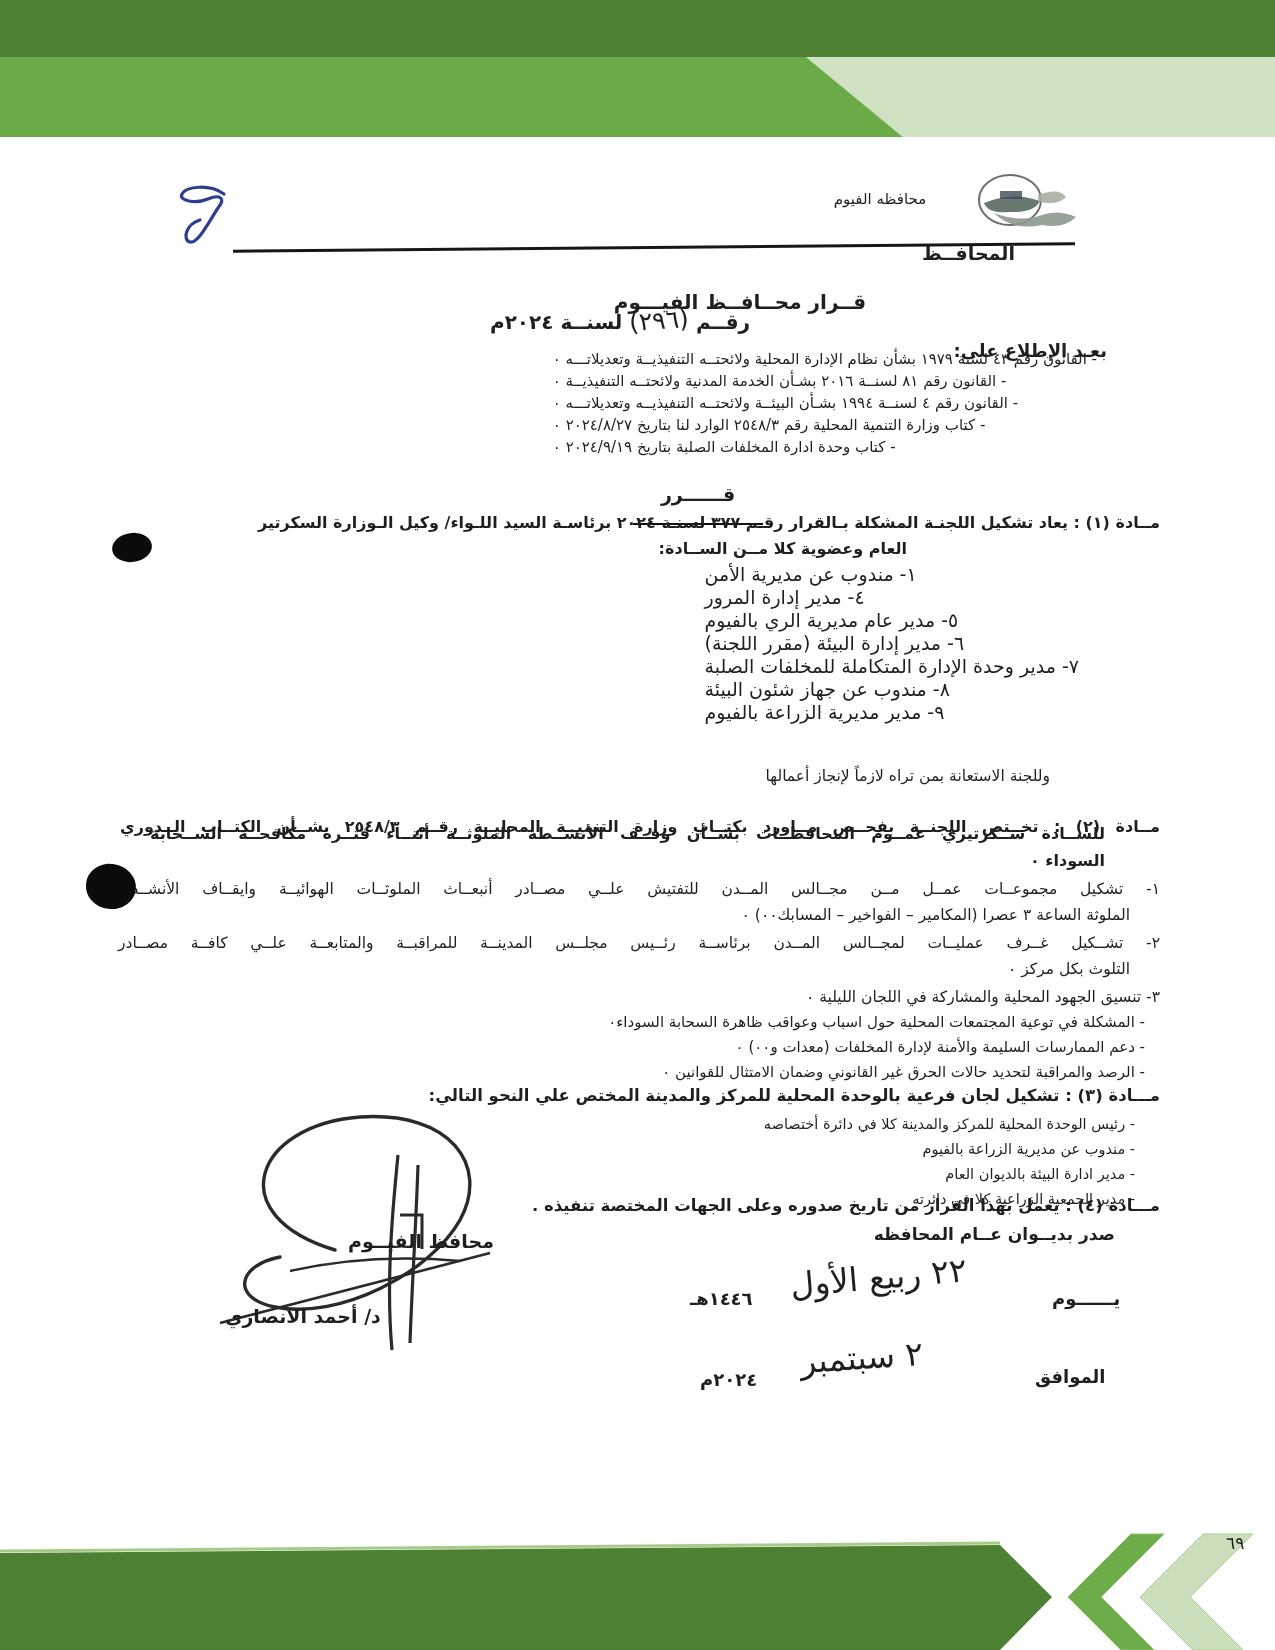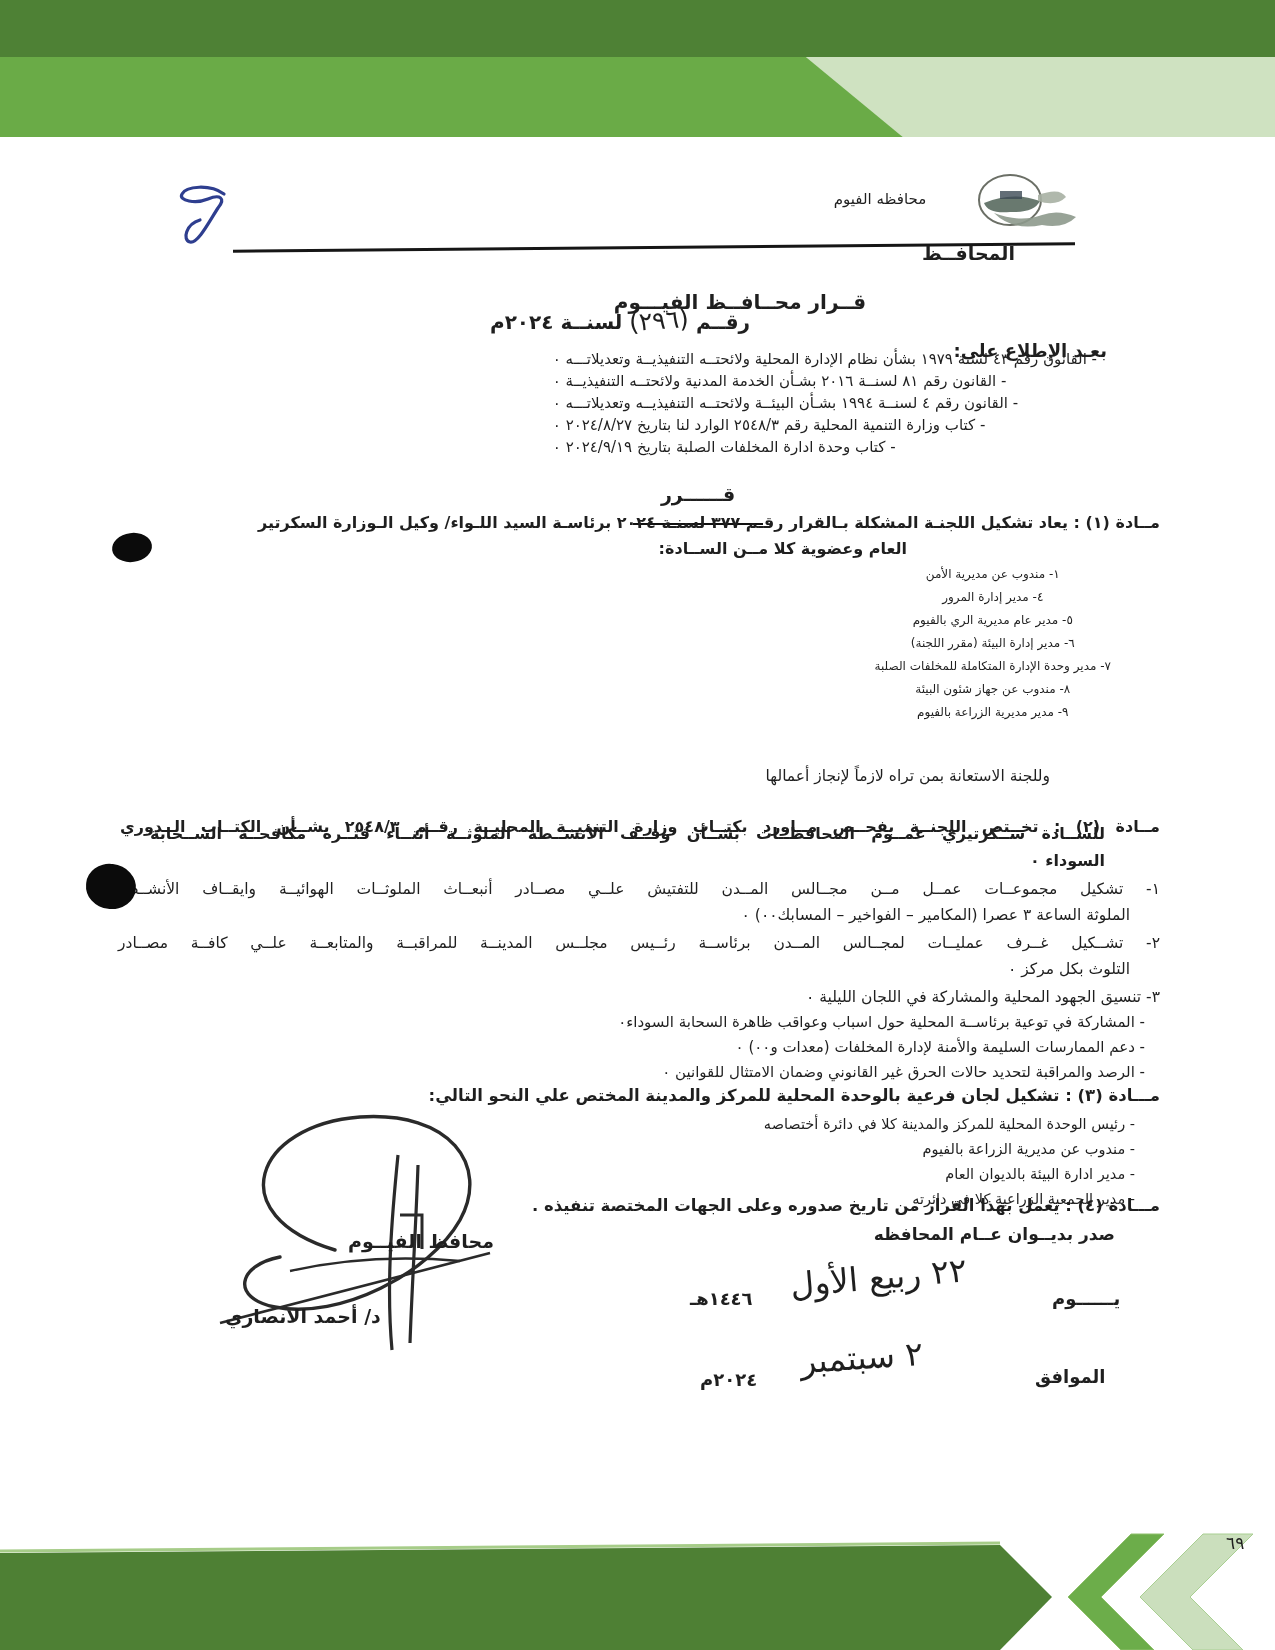--- a/index.html
+++ b/index.html
@@ -26,21 +26,21 @@
   .title2{top:306px;left:430px;width:380px;text-align:center;font-size:20px;}
   .hand-num{display:inline-block;font-size:25px;transform:rotate(-4deg);font-weight:400;}
   
   .pre-head{top:340px;right:168px;font-size:18px;}
   .laws{top:348px;right:178px;text-align:left;font-size:15px;line-height:22px;margin-left:43px;}
   
   .qarrar{top:483px;left:633px;width:130px;text-align:center;font-size:19px;
     border-bottom:2px solid #111;padding-bottom:18px;}
   .a1l1{top:513px;right:115px;font-size:16px;}
   .a1l2{top:539px;right:368px;font-size:16px;}
-  .members{top:563px;right:164px;text-align:center;font-size:12px;line-height:23px;}
+  .members{top:563px;right:196px;text-align:left;font-size:19px;line-height:23px;}
   .note{top:767px;right:225px;font-size:15.5px;}
   
   .j{text-align:justify;text-align-last:justify;}
   .a2l0{top:797px;right:115px;left:120px;font-size:16px;margin-top:20px;}
   .a2l1{top:824px;right:170px;left:150px;font-size:16px;}
   .a2l2{top:851px;right:170px;font-size:16px;}
   .a2l3{top:880px;right:115px;left:118px;font-size:15.5px;}
   .a2l4{top:906px;right:145px;font-size:15.5px;}
   .a2l5{top:934px;right:115px;left:118px;font-size:15.5px;}
   .a2l6{top:960px;right:145px;font-size:15.5px;}
@@ -128,21 +128,21 @@
 <div class="abs ar note nowrap">وللجنة الاستعانة بمن تراه لازماً لإنجاز أعمالها</div>
 
 <div class="abs ar a2l0 b j">مــادة (٢) : تخــتص اللجنــة بفحــص مــاورد بكتــاب وزارة التنميــة المحليــة رقــم ٢٥٤٨/٣ بشــأن الكتــاب الــدوري</div>
 <div class="abs ar a2l1 b j">للســادة ســكرتيري عمــوم المحافظــات بشــأن وقــف الأنشــطة الملوثــة أثنــاء فتــرة مكافحــة الســحابة</div>
 <div class="abs ar a2l2 b nowrap">السوداء ٠</div>
 <div class="abs ar a2l3 j">١- تشكيل مجموعــات عمــل مــن مجــالس المــدن للتفتيش علــي مصــادر أنبعــاث الملوثــات الهوائيــة وايقــاف الأنشــطة</div>
 <div class="abs ar a2l4 nowrap">الملوثة الساعة ٣ عصرا (المكامير – الفواخير – المسابك٠٠) ٠</div>
 <div class="abs ar a2l5 j">٢- تشــكيل غــرف عمليــات لمجــالس المــدن برئاســة رئــيس مجلــس المدينــة للمراقبــة والمتابعــة علــي كافــة مصــادر</div>
 <div class="abs ar a2l6 nowrap">التلوث بكل مركز ٠</div>
 <div class="abs ar a2l7 nowrap">٣- تنسيق الجهود المحلية والمشاركة في اللجان الليلية ٠</div>
-<div class="abs ar a2l8 nowrap">- المشاركة في توعية برئاســة المحلية حول اسباب وعواقب ظاهرة السحابة السوداء٠</div>
+<div class="abs ar a2l8 nowrap">- المشكلة في توعية المجتمعات المحلية حول اسباب وعواقب ظاهرة السحابة السوداء٠</div>
 <div class="abs ar a2l9 nowrap">- دعم الممارسات السليمة والأمنة لإدارة المخلفات (معدات و٠٠) ٠</div>
 <div class="abs ar a2l10 nowrap">- الرصد والمراقبة لتحديد حالات الحرق غير القانوني وضمان الامتثال للقوانين ٠</div>
 
 <div class="abs ar a3h b nowrap">مـــادة (٣) : تشكيل لجان فرعية بالوحدة المحلية للمركز والمدينة المختص علي النحو التالي:</div>
 <div class="abs ar a3items">
   <div class="nowrap">- رئيس الوحدة المحلية للمركز والمدينة كلا في دائرة أختصاصه</div>
   <div class="nowrap">- مندوب عن مديرية الزراعة بالفيوم</div>
   <div class="nowrap">- مدير ادارة البيئة بالديوان العام</div>
   <div class="nowrap">- مدير الجمعية الزراعية كلا في دائرته</div>
 </div>

